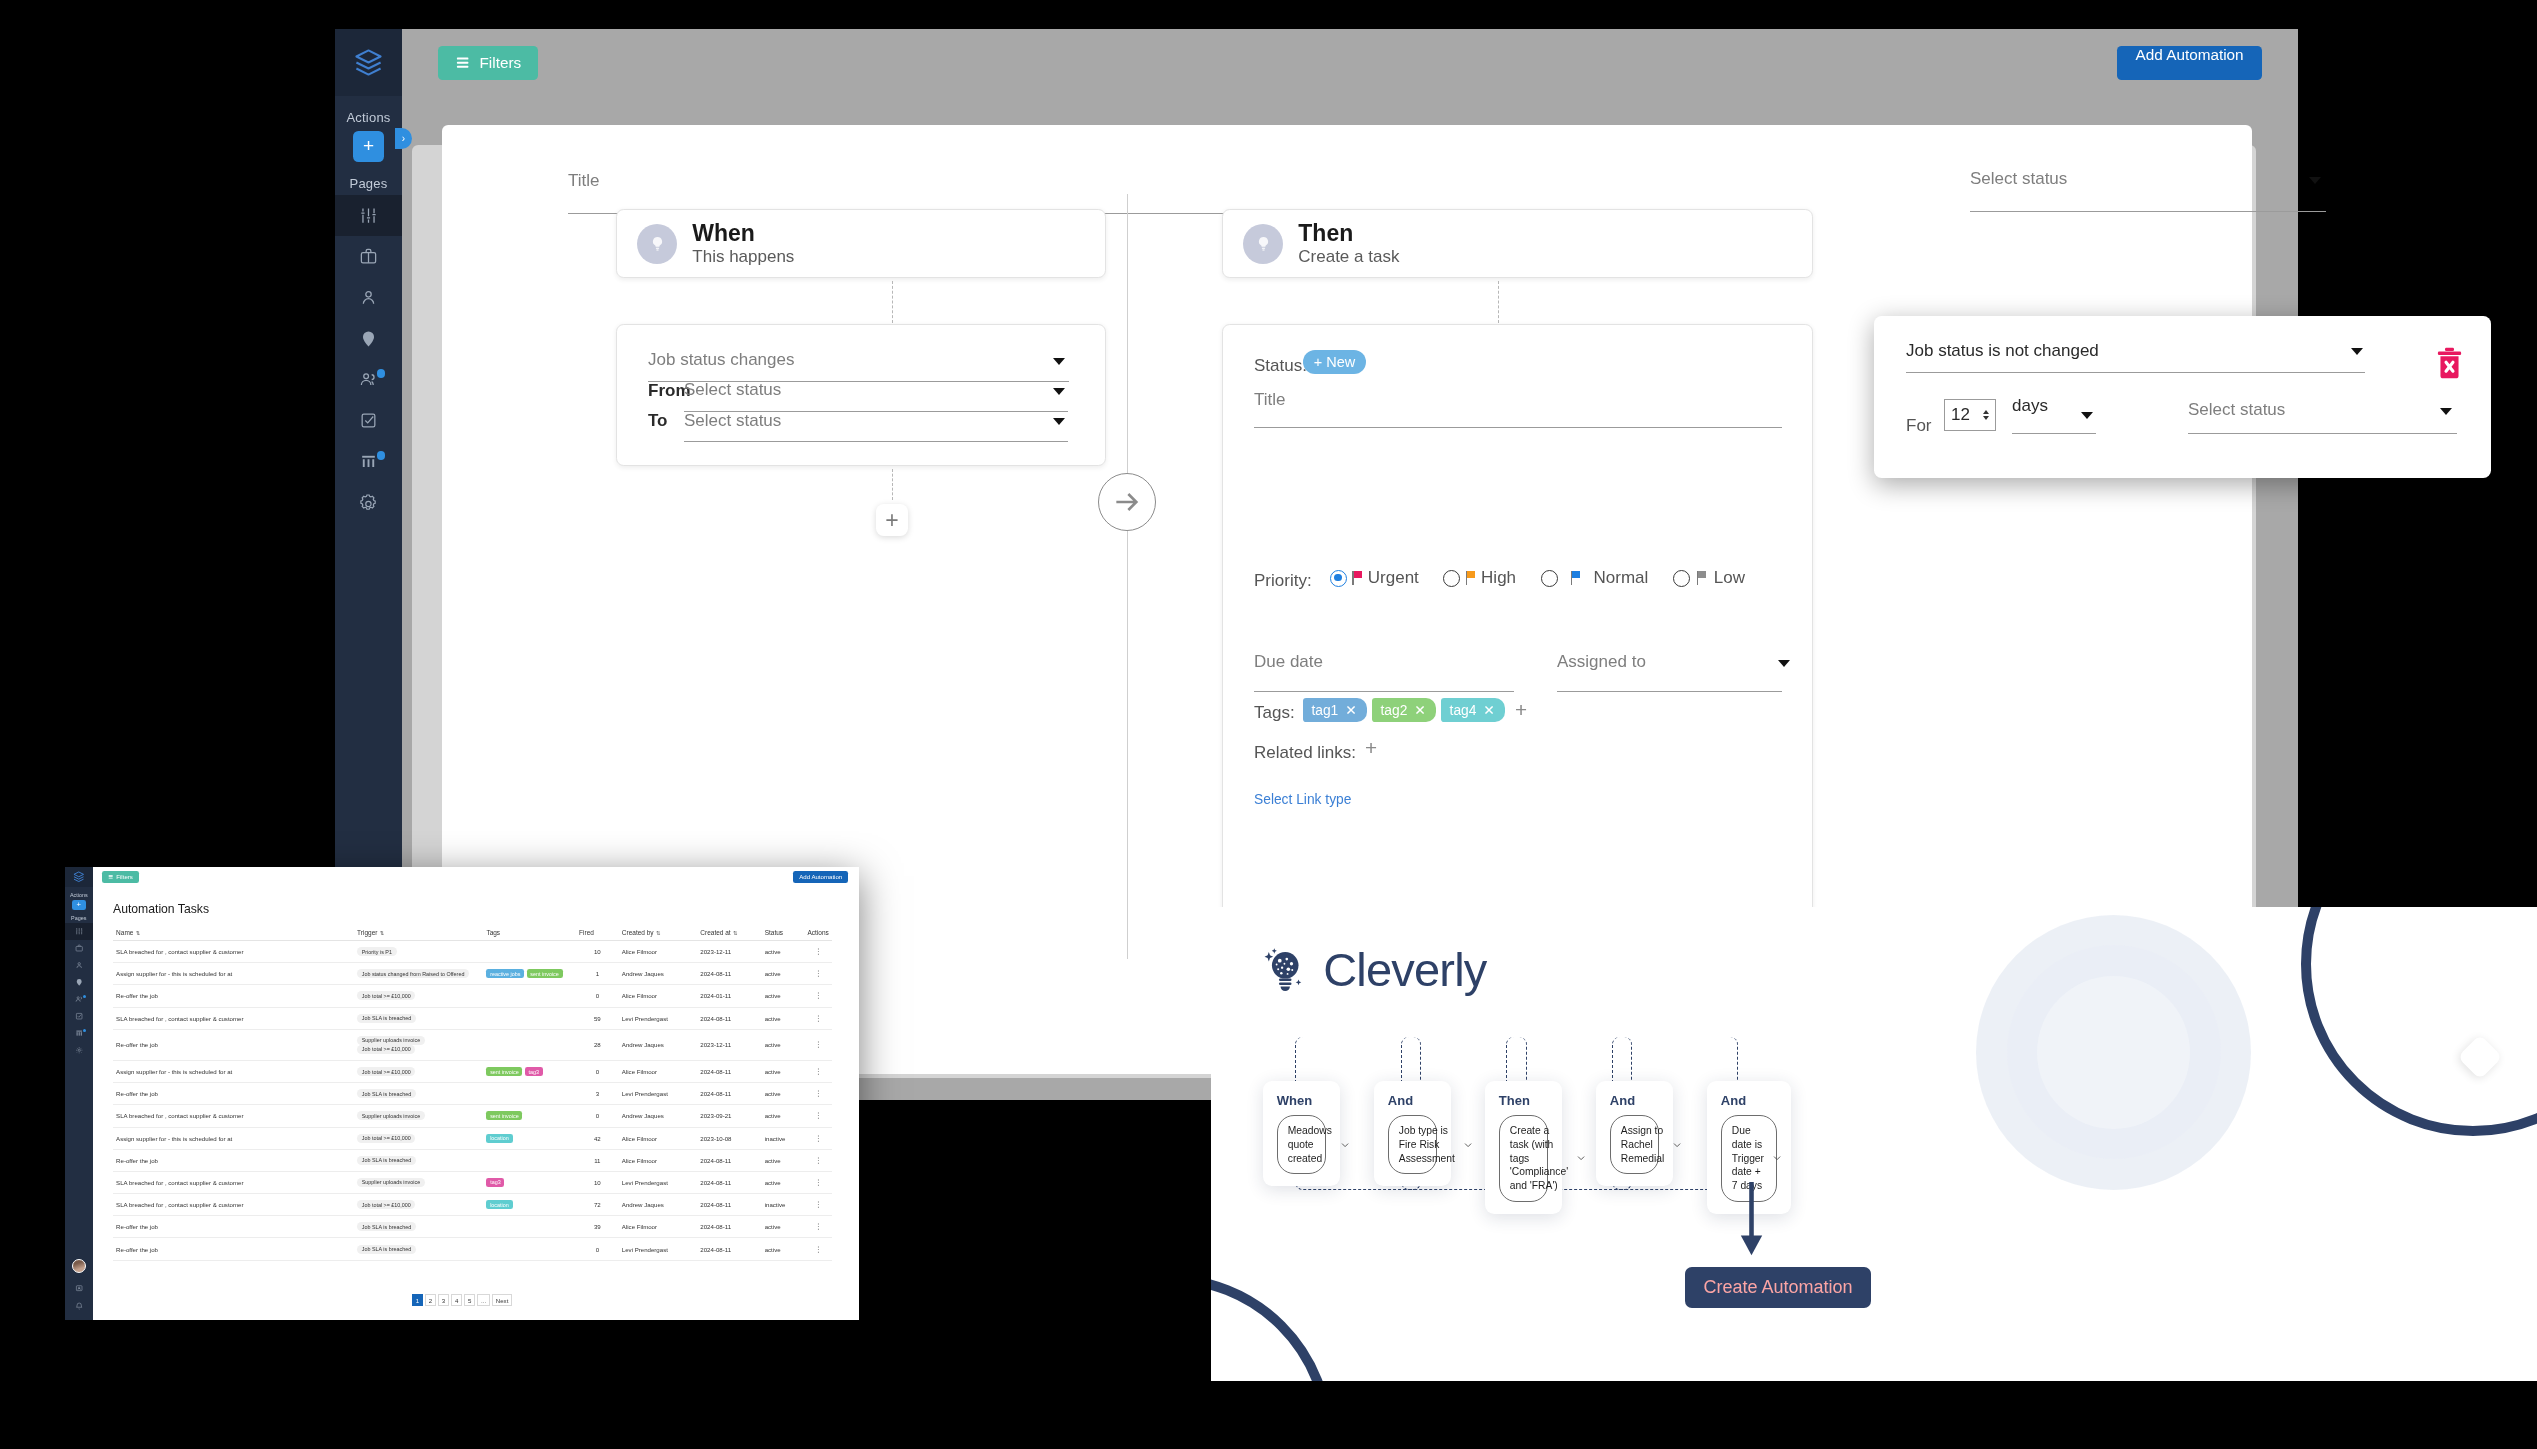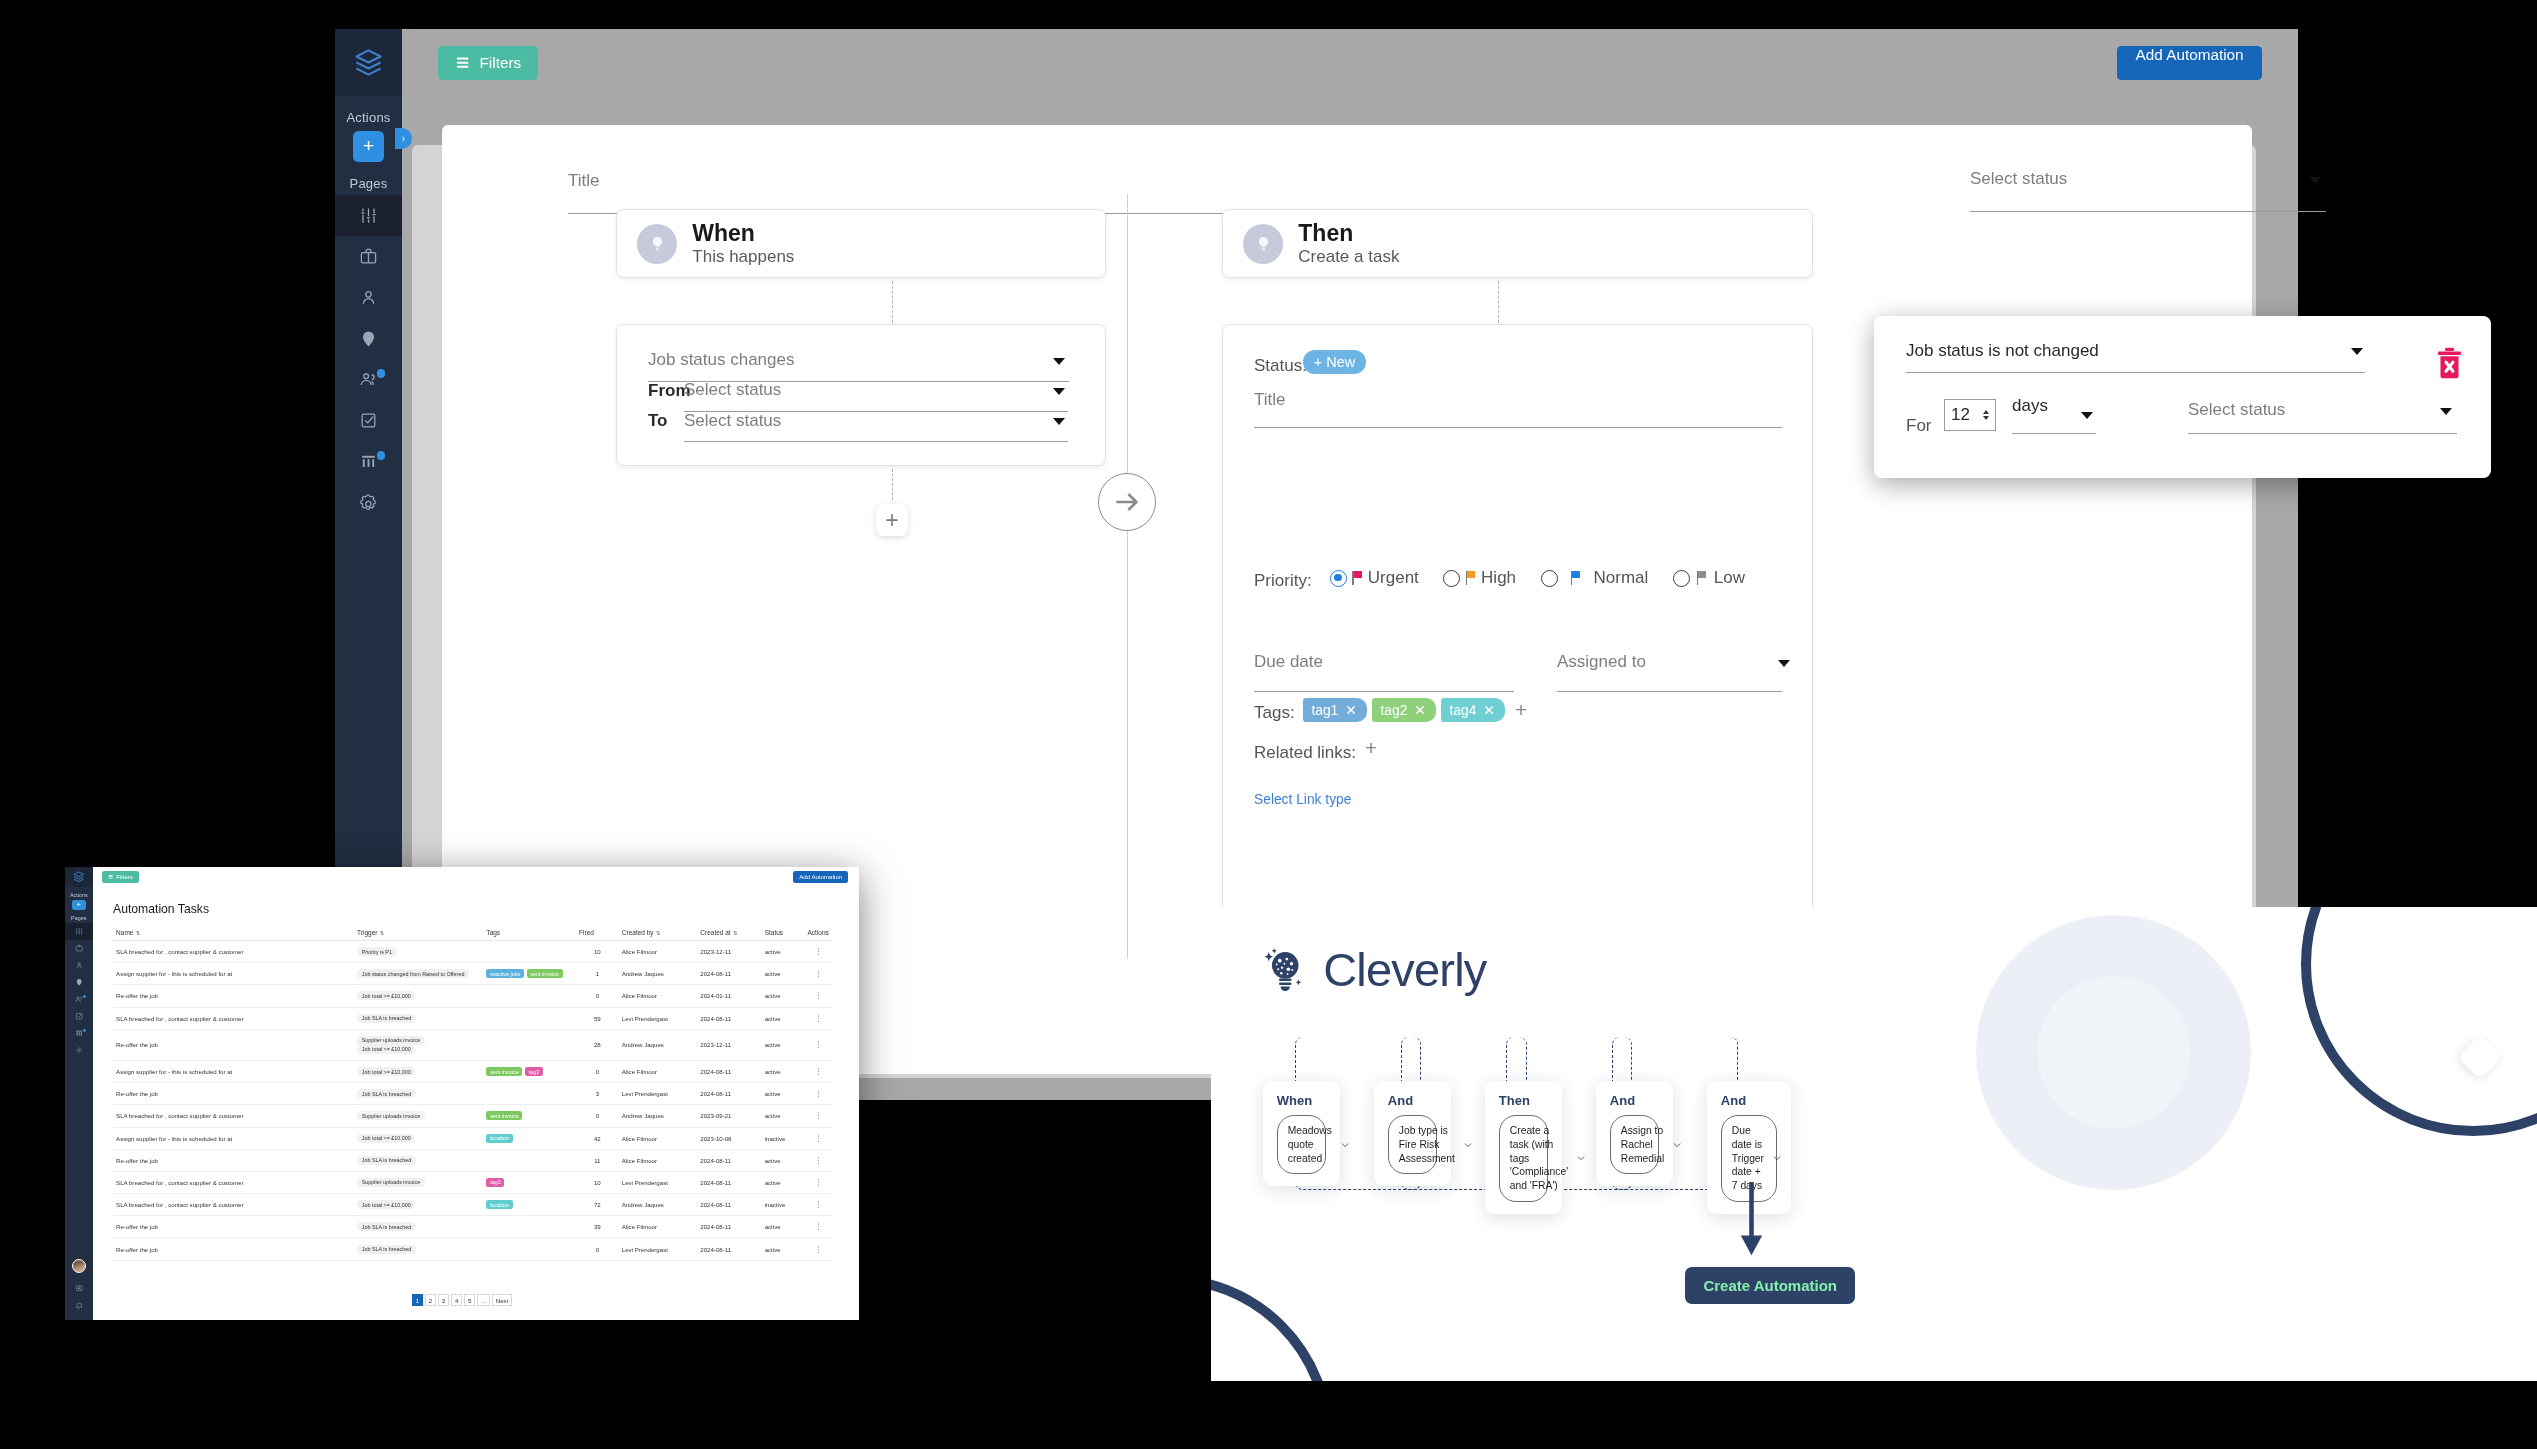--- a/index.html
+++ b/index.html
@@ -205,22 +205,22 @@
   }
   .flow-kind { color:#2e4167; font-size:13px; font-weight:bold; margin-bottom:6.9px; }
   .flow-sel {
     border:1px solid #6d6d6d; border-radius:17px; padding:7.7px 10px;
     display:flex; align-items:center; gap:6.9px; justify-content:space-between;
   }
   .flow-sel span { font-size:10.3px; color:#1d1d1d; line-height:1.35; }
   .flow-sel svg { width:12.2px;height:12.2px;stroke:#444;fill:none;stroke-width:1.7;flex:0 0 auto; }
   .dashed-box { position:absolute; border:1.9px dashed #2e4167; border-radius:7.7px; }
   .cv-create {
-    position:absolute; background:#2e4167; color:#86efac; border-radius:6.9px;
-    font-size:15px; font-weight:bold; padding:10px 18.4px;
+    position:absolute; background:#2e4167; color:#fca5a5; border-radius:6.9px;
+    font-size:18px; font-weight:normal; padding:10px 18.4px;
   }
   .cv-diamond{position:absolute;width:32px;height:32px;background:#fff;border-radius:7.7px;transform:rotate(45deg);box-shadow:0 2.3px 9.2px rgba(0,0,0,.12);}
 </style>
 </head>
 <body>
 
 <div class="stage">
 
   <div class="app-window">
 

